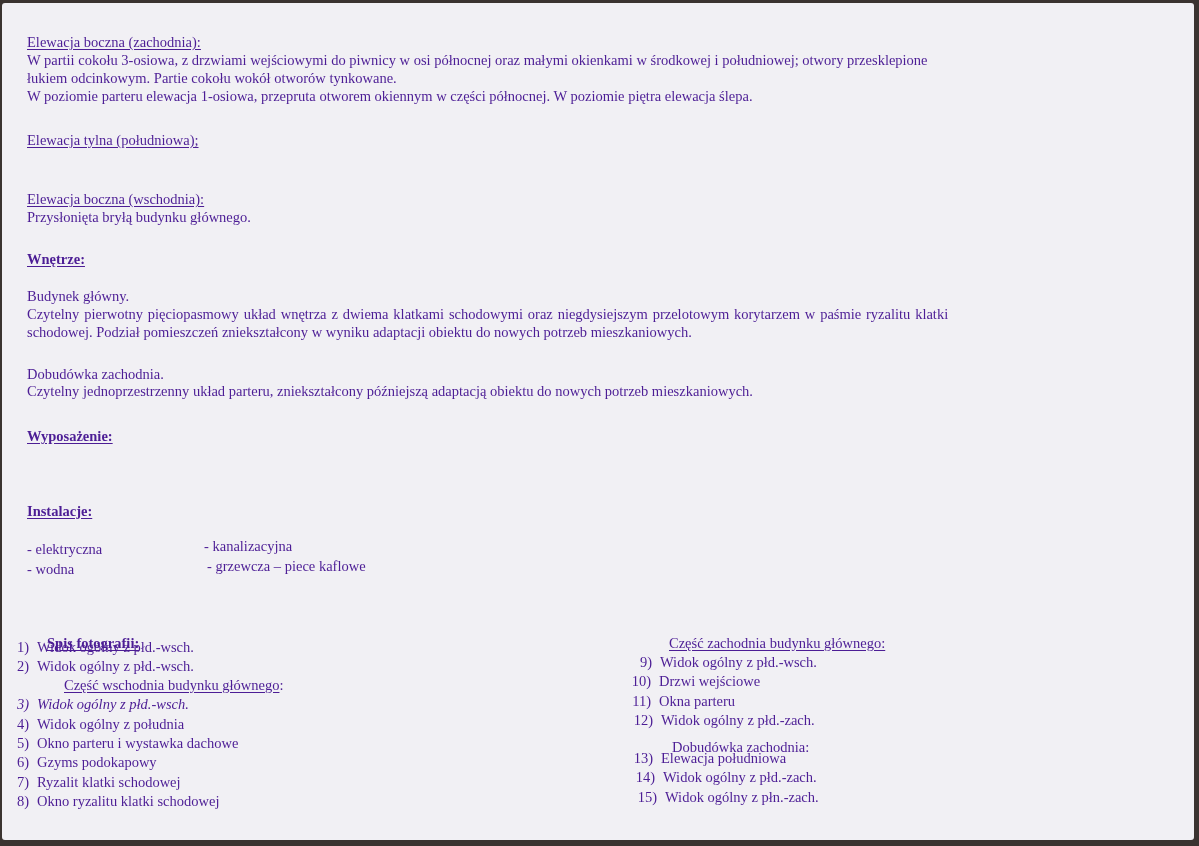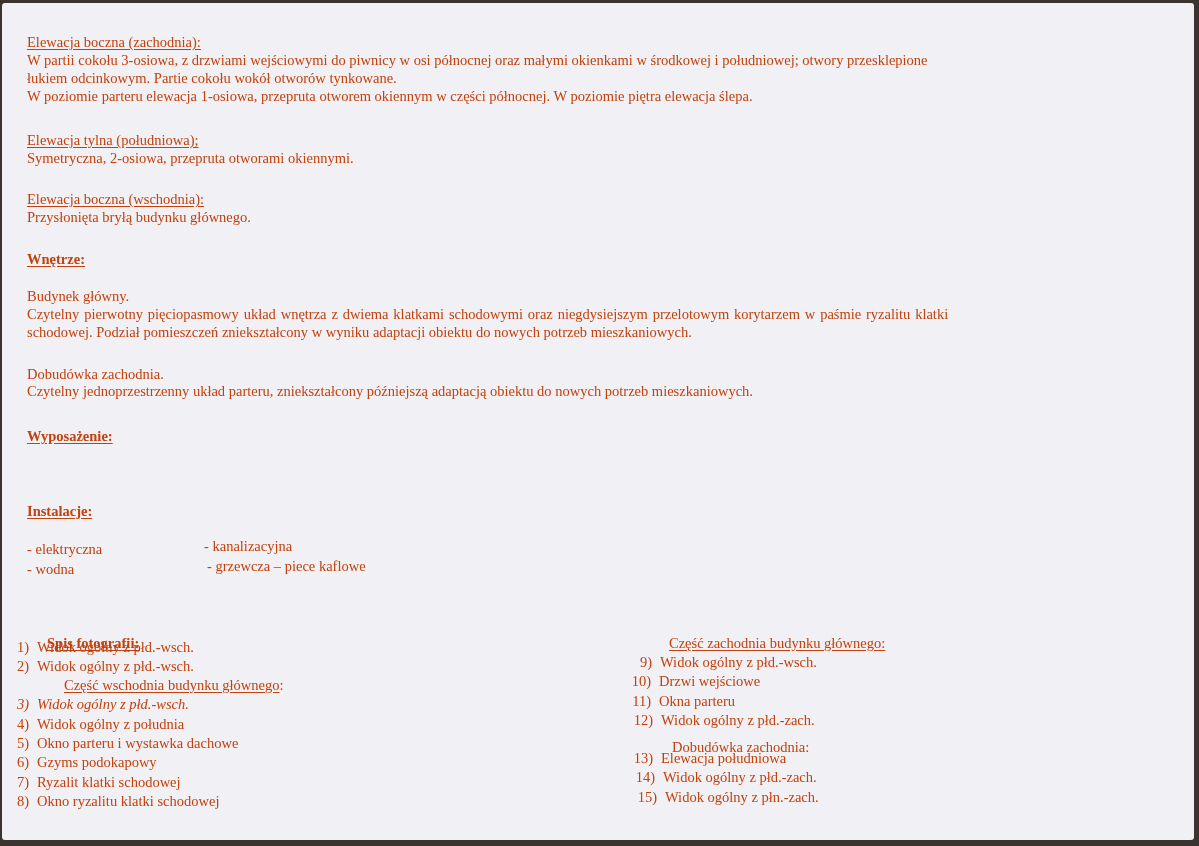--- a/index.html
+++ b/index.html
@@ -15,21 +15,21 @@
       font-family: "Liberation Serif", serif;
     }
     .page {
       position: absolute;
       left: 2px;
       top: 3px;
       width: 1192px;
       height: 837px;
       background: #f1f0f4;
       border-radius: 3px;
-      color: #c2410c;
+      color: #4c1d95;
       font-size: 14.5px;
       line-height: 17px;
     }
     .abs {
       position: absolute;
       white-space: nowrap;
     }
     .u {
       text-decoration: underline;
       text-underline-offset: 2px;
@@ -50,21 +50,20 @@
 <body>
 
 <div class="page">
 
   <div class="abs u" style="left:25px; top:31px;">Elewacja boczna (zachodnia):</div>
   <div class="abs" style="left:25px; top:49px;">W partii cokołu 3-osiowa, z drzwiami wejściowymi do piwnicy w osi północnej oraz małymi okienkami w środkowej i południowej; otwory przesklepione</div>
   <div class="abs" style="left:25px; top:67px;">łukiem odcinkowym. Partie cokołu wokół otworów tynkowane.</div>
   <div class="abs" style="left:25px; top:85px;">W poziomie parteru elewacja 1-osiowa, przepruta otworem okiennym w części północnej. W poziomie piętra elewacja ślepa.</div>
 
   <div class="abs u" style="left:25px; top:129px;">Elewacja tylna (południowa);</div>
-  <div class="abs" style="left:25px; top:147px;">Symetryczna, 2-osiowa, przepruta otworami okiennymi.</div>
 
   <div class="abs u" style="left:25px; top:188px;">Elewacja boczna (wschodnia):</div>
   <div class="abs" style="left:25px; top:206px;">Przysłonięta bryłą budynku głównego.</div>
 
   <div class="abs h" style="left:25px; top:248px;">Wnętrze:</div>
   <div class="abs" style="left:25px; top:285px;">Budynek główny.</div>
   <div class="abs" style="left:25px; top:321px;">schodowej. Podział pomieszczeń zniekształcony w wyniku adaptacji obiektu do nowych potrzeb mieszkaniowych.</div>
   <div class="abs" style="left:25px; top:303px; word-spacing:1.2px;">Czytelny pierwotny pięciopasmowy układ wnętrza z dwiema  klatkami schodowymi oraz niegdysiejszym przelotowym korytarzem w paśmie ryzalitu klatki</div>
   <div class="abs" style="left:25px; top:363px;">Dobudówka zachodnia.</div>
   <div class="abs" style="left:25px; top:380px;">Czytelny jednoprzestrzenny układ parteru, zniekształcony późniejszą adaptacją obiektu do nowych potrzeb mieszkaniowych.</div>

